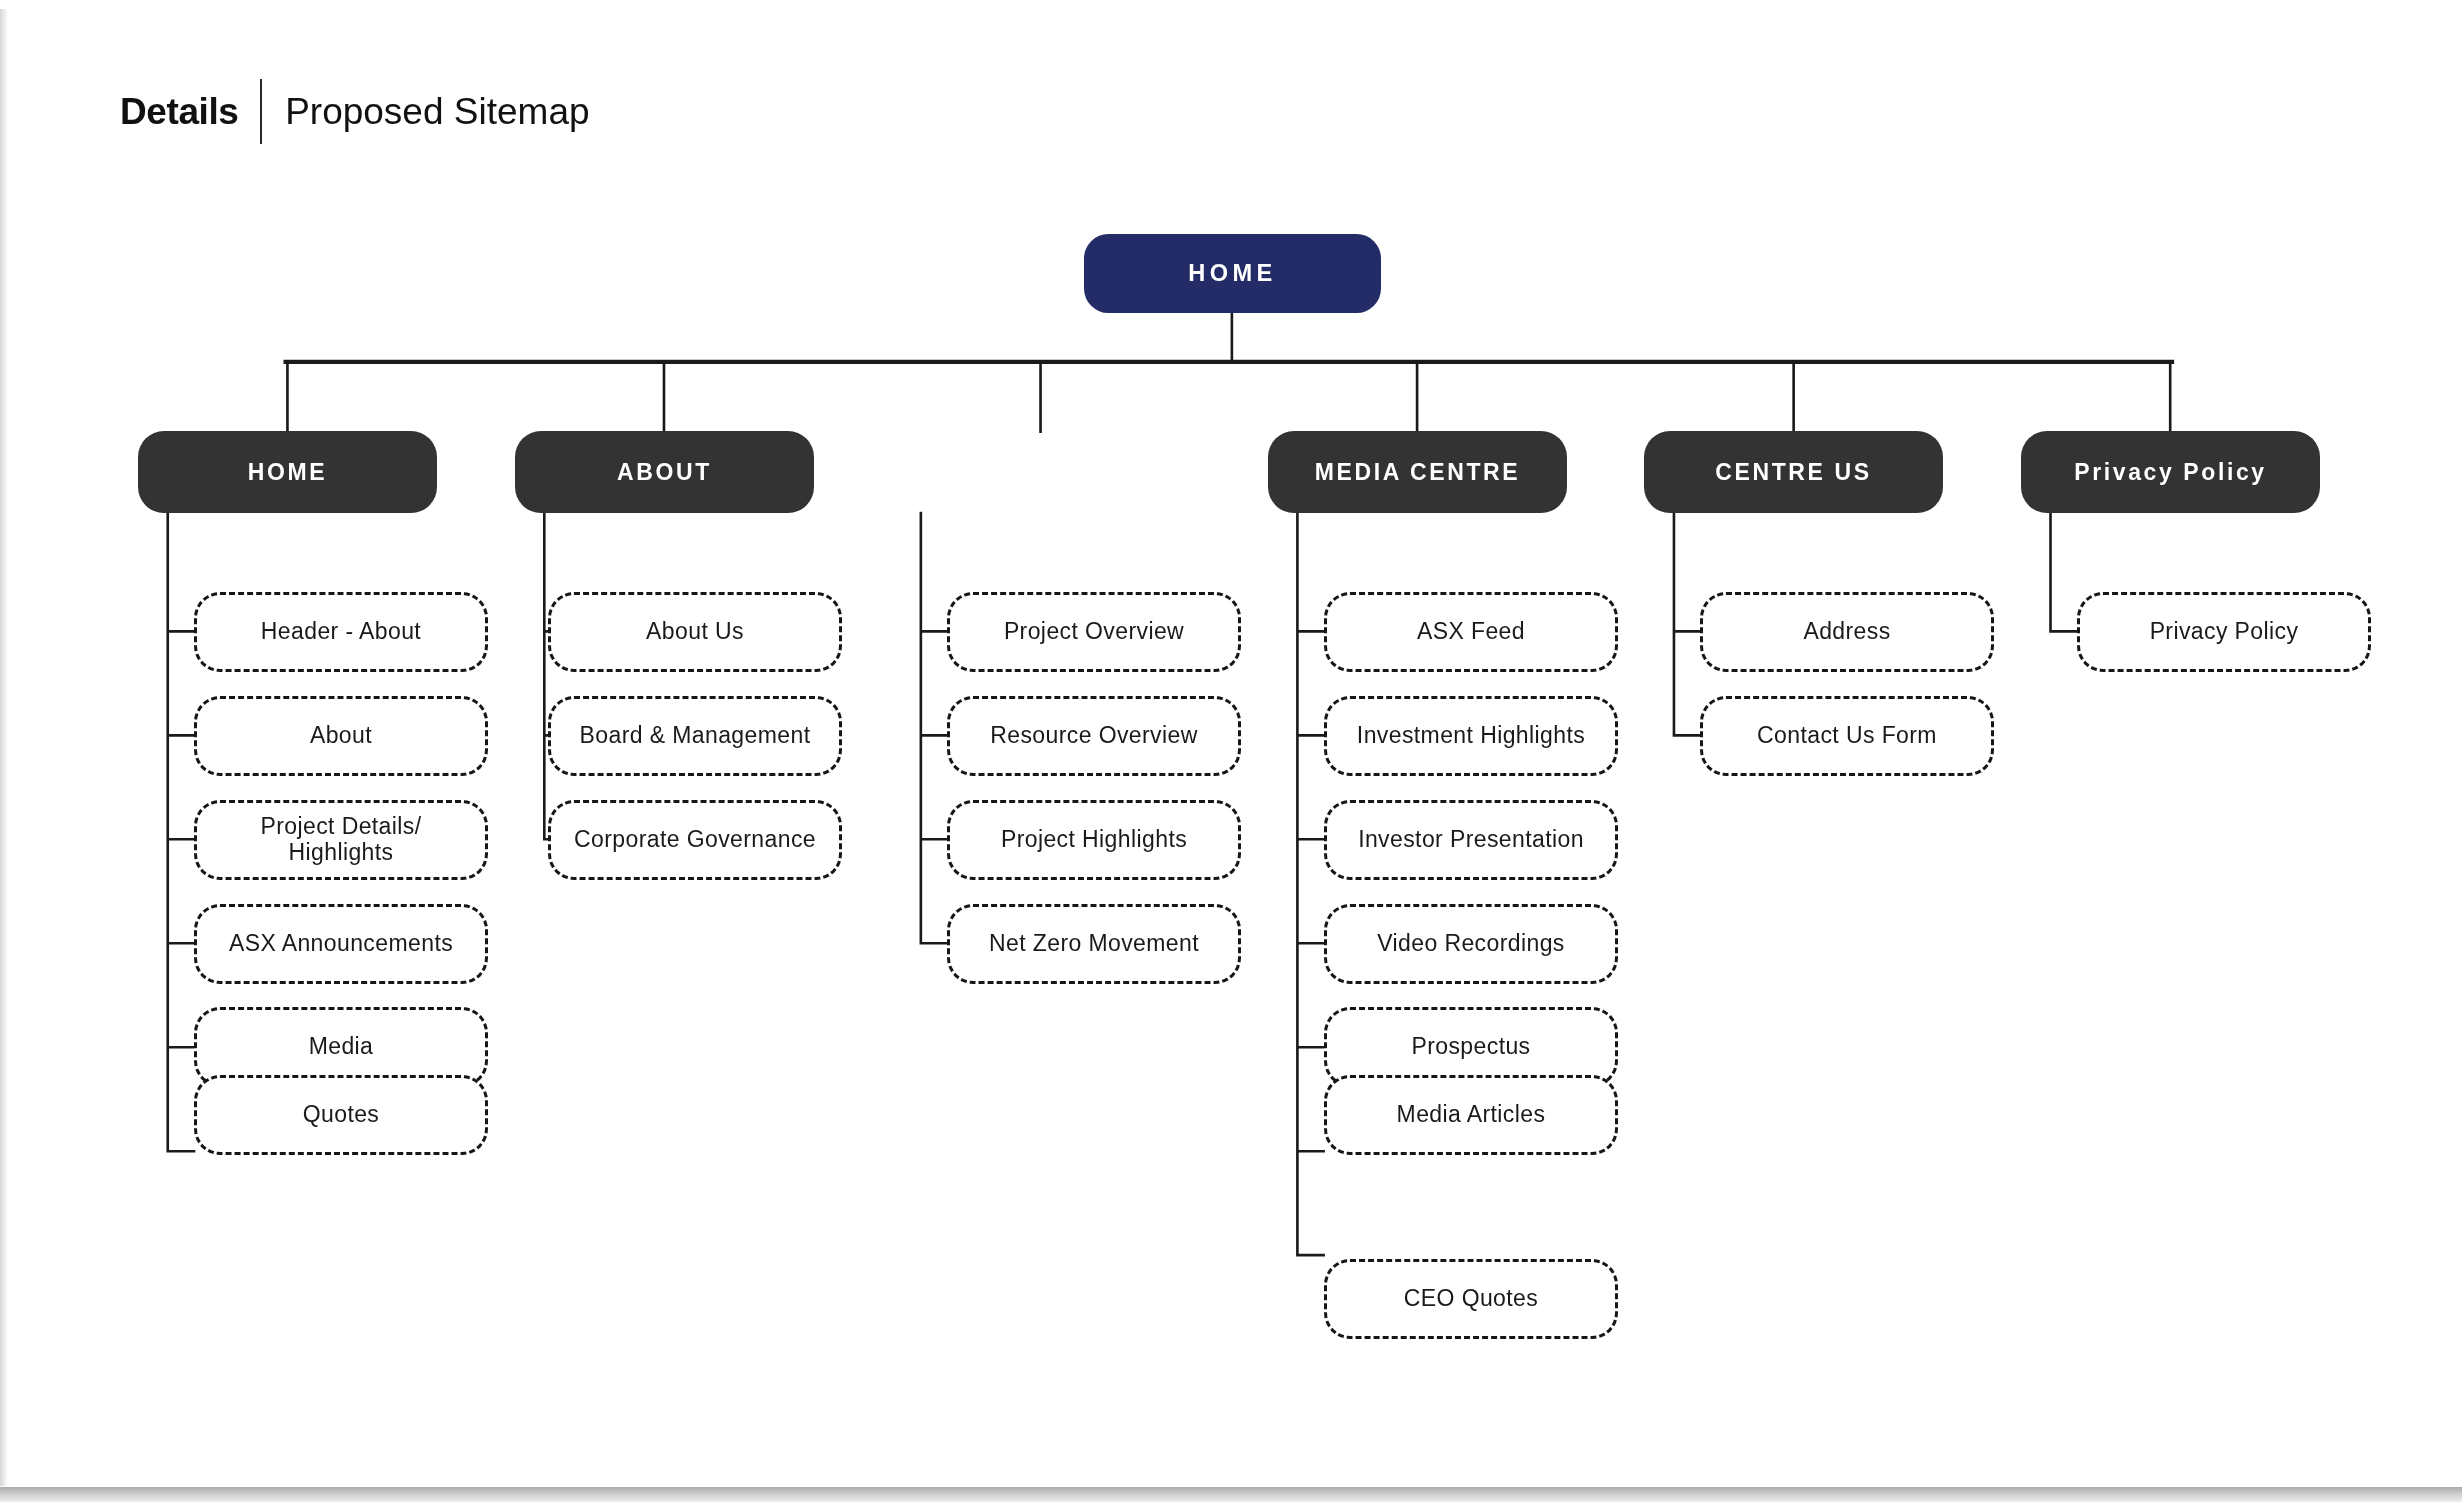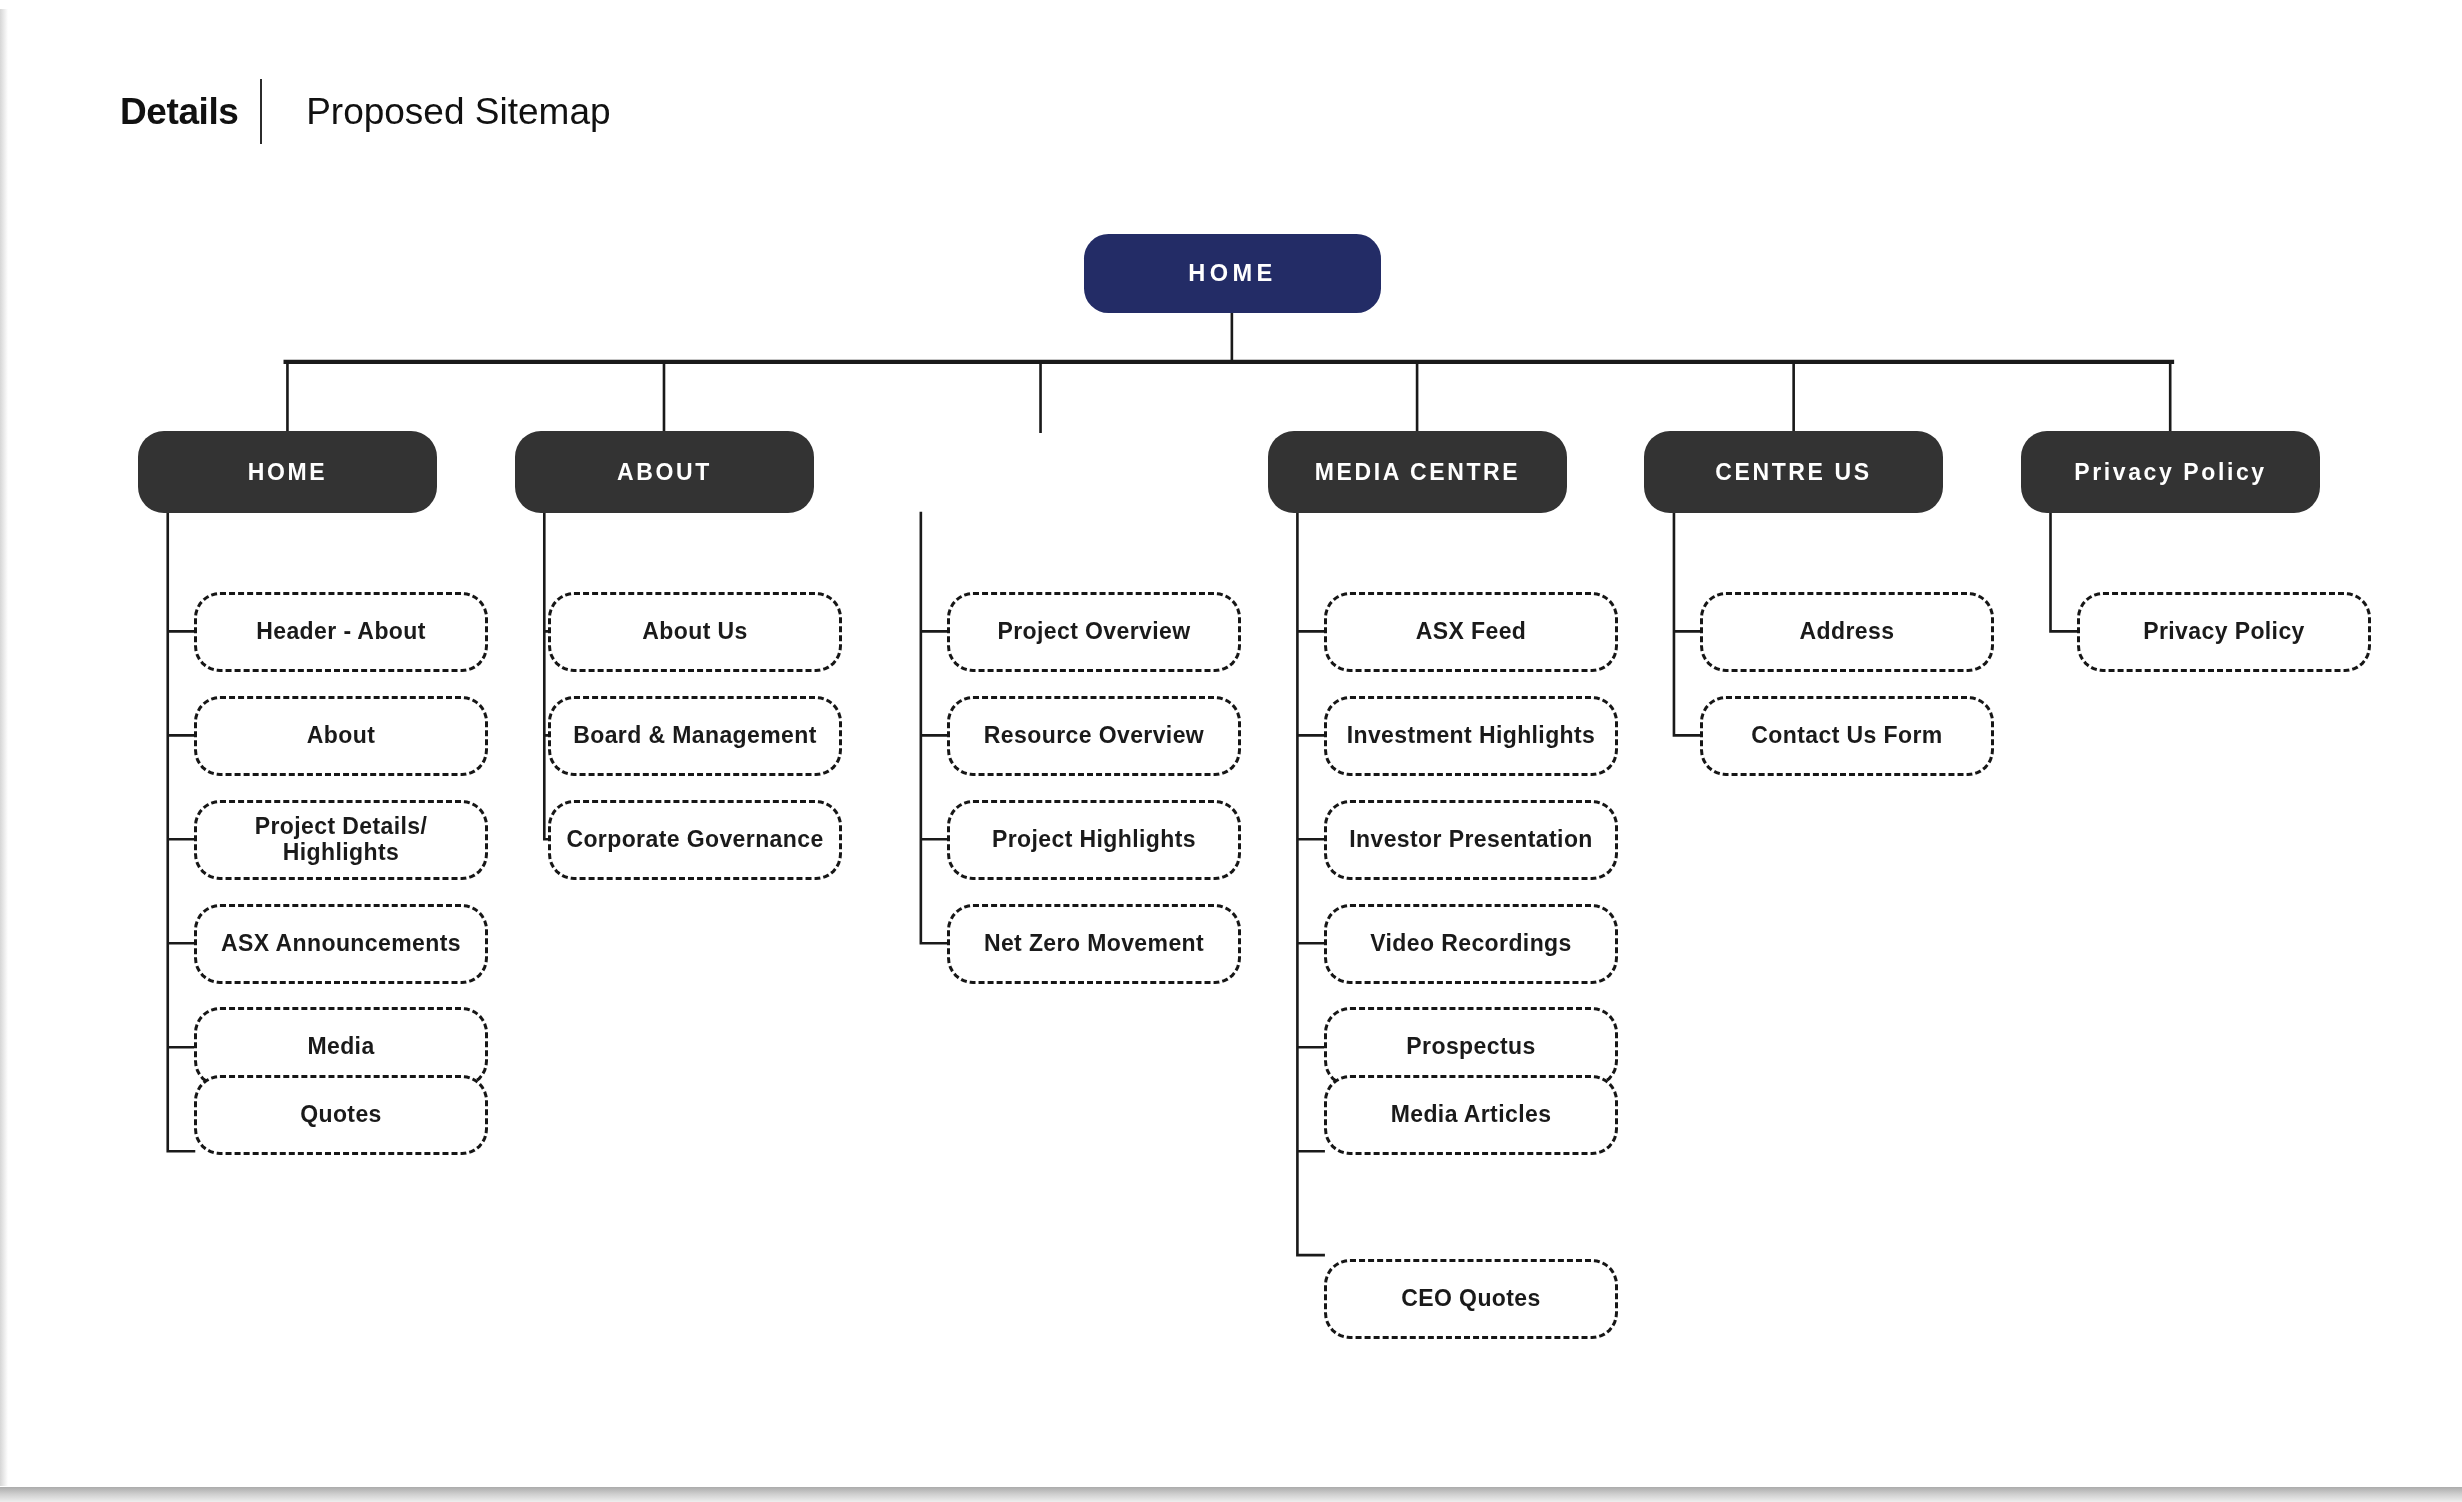--- a/index.html
+++ b/index.html
@@ -25,21 +25,21 @@
     position:absolute;left:120px;top:80px;
     display:flex;align-items:center;height:63px;
   }
   .brand{
     font-size:37px;font-weight:700;color:#111;letter-spacing:-0.4px;
   }
   .header-divider{
     width:2.6px;height:65px;background:#2b2b2b;margin:0 23px 0 21px;
   }
   .subtitle{
-    font-size:37px;font-weight:400;color:#111;letter-spacing:0px;margin-left:21px;
+    font-size:37px;font-weight:400;color:#111;letter-spacing:0px;
   }
 
   
   svg.connectors{position:absolute;left:0;top:0;}
 
   
   .root-node{
     position:absolute;left:1084px;top:234px;width:297px;height:79px;
     background:#232c66;border-radius:24.5px;
     display:flex;align-items:center;justify-content:center;
@@ -55,21 +55,21 @@
     text-align:center;
   }
   .s0{left:138px}.s1{left:515px}.s2{left:891px}
   .s3{left:1268px}.s4{left:1644px}.s5{left:2021px}
 
   
   .child{
     position:absolute;width:294px;height:80px;box-sizing:border-box;
     background:#ffffff;border:3.5px dashed #161616;border-radius:26px;
     display:flex;align-items:center;justify-content:center;
-    font-weight:700;font-size:23px;letter-spacing:0.4px;color:#1a1a1a;
+    font-weight:400;font-size:23px;letter-spacing:0.4px;color:#1a1a1a;
     text-align:center;line-height:1.12;padding:0 12.2px;
   }
   .c0{left:194px}.c1{left:548px}.c2{left:947px}
   .c3{left:1324px}.c4{left:1700px}.c5{left:2077px}
   .r0{top:592px}.r1{top:696px}.r2{top:800px}.r3{top:904px}
   .r4{top:1007px}.r5{top:1075px}.r6{top:1259px}
 </style>
 </head>
 <body>
 

